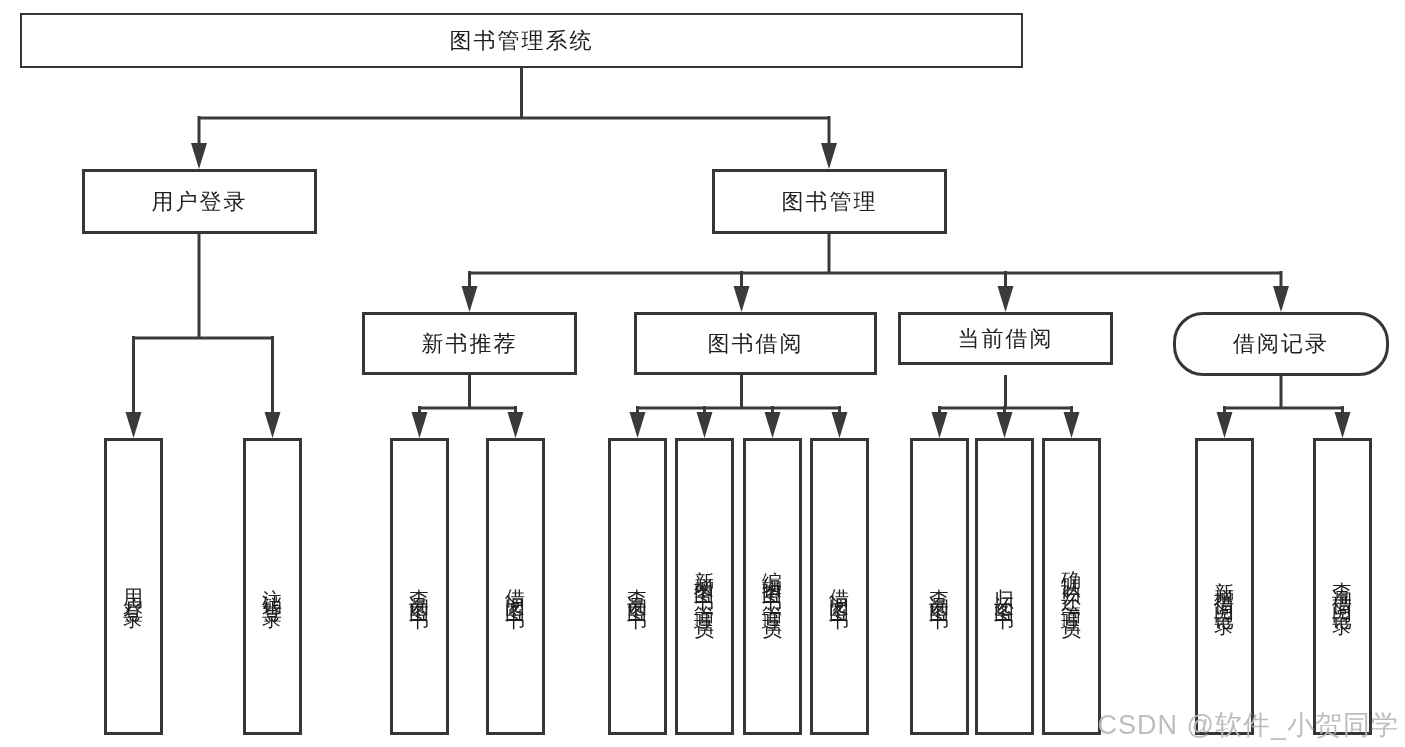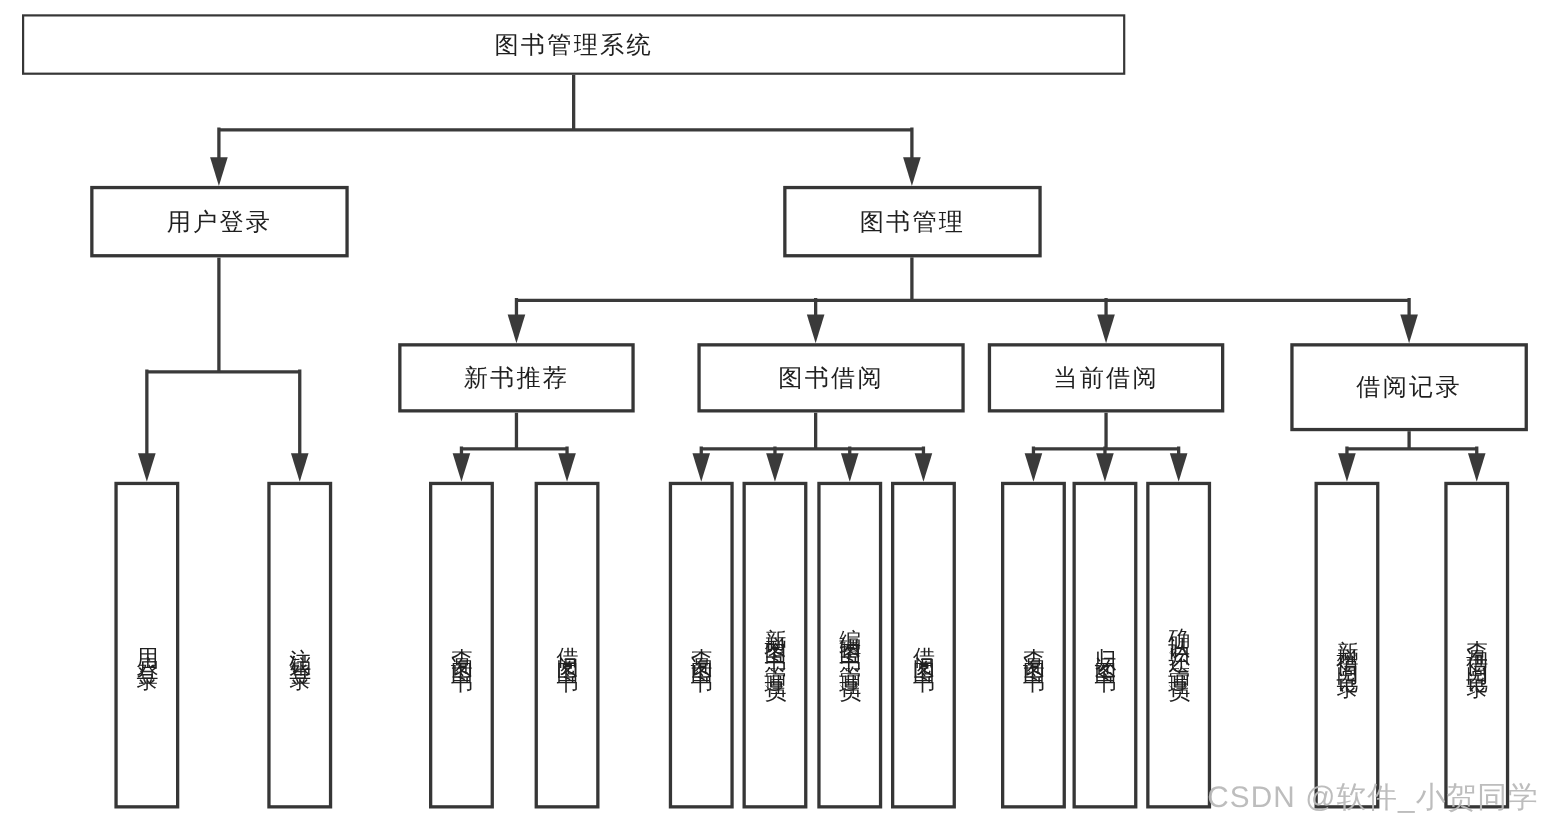--- a/index.html
+++ b/index.html
@@ -135,24 +135,24 @@
   <div class="box h" style="left:362px; top:312px; width:215px; height:63px;">
     <span>新书推荐</span>
   </div>
 
   <div class="box h" style="left:712px; top:169px; width:235px; height:65px;">
     <span>图书管理</span>
   </div>
   <div class="box h" style="left:634px; top:312px; width:243px; height:63px;">
     <span>图书借阅</span>
   </div>
-  <div class="box h" style="left:898px; top:312px; width:215px; height:63px;">
+  <div class="box h" style="left:898px; top:312px; width:215px; height:53px;">
     <span>当前借阅</span>
   </div>
-  <div class="box h" style="left:1173px; top:312px; width:216px; height:80px;">
+  <div class="box h" style="left:1173px; top:312px; width:216px; height:64px;border-radius:30px;">
     <span>借阅记录</span>
   </div>
 
   <div class="box v" style="left:104px;">
     <span class="vtext">用户登录</span>
   </div>
   <div class="box v" style="left:243px;">
     <span class="vtext">注销登录</span>
   </div>
 

